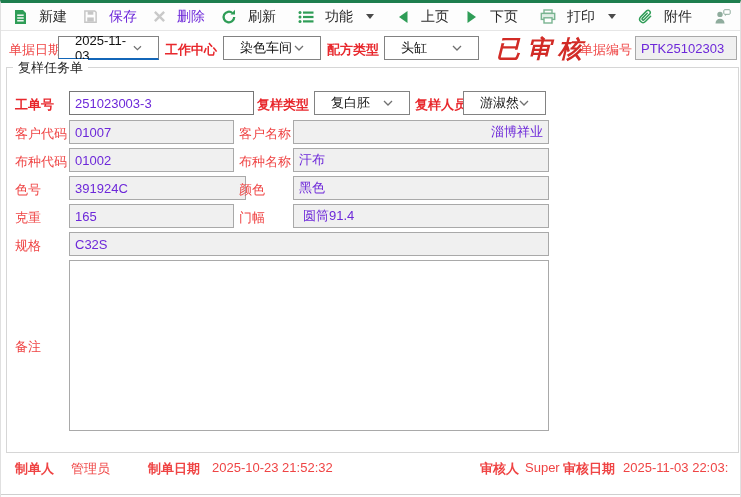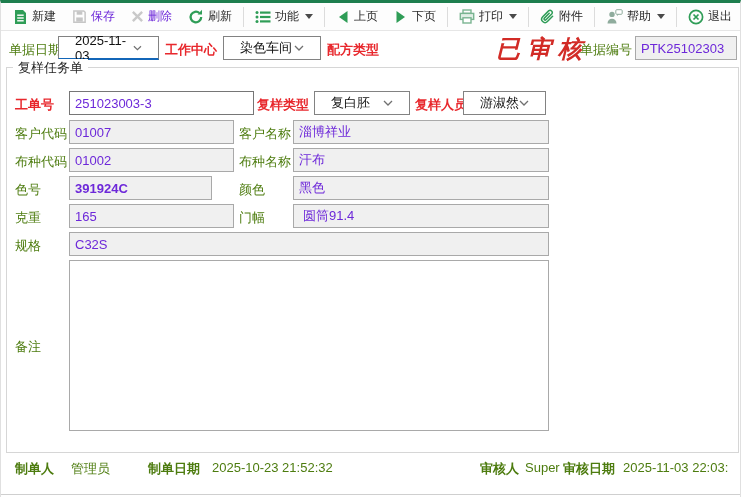--- a/index.html
+++ b/index.html
@@ -10,32 +10,32 @@
     border-top:3px solid #1e7e4e; border-left:1px solid #e0e0e0;
     border-right:1px solid #e0e0e0; overflow:hidden;
   }
   
   .toolbar {
     position:absolute; top:0; left:0; right:0; height:28px;
     display:flex; align-items:center; padding-left:4px;
     background:#fdfdfd; border-bottom:1px solid #e6e6e6;
   }
   .tbtn {
-    display:flex; align-items:center; gap:4px; padding:3px 8px;
-    color:#2b2b2b; font-size:12px; cursor:default; white-space:nowrap;
+    display:flex; align-items:center; gap:11px; padding:3px 8px;
+    color:#2b2b2b; font-size:14px; cursor:default; white-space:nowrap;
   }
   .tbtn.disabled { color:#6d28d9; }
   .ticon { display:flex; align-items:center; }
   .tsep { width:1px; height:20px; background:#dcdcdc; margin:0 3px; }
   .caret {
     width:0; height:0; border-left:4px solid transparent; border-right:4px solid transparent;
     border-top:5px solid #4a4a4a; margin-left:2px;
   }
   
-  .lbl { position:absolute; font-size:13px; color:#4d7c0f; white-space:nowrap; }
+  .lbl { position:absolute; font-size:13px; color:#ef4444; white-space:nowrap; }
   .lbl.red { color:#e8282d; font-weight:bold; }
   .lbl.bold { font-weight:bold; }
   .combo {
     position:absolute; height:24px; background:#fff; border:1px solid #828282;
     display:flex; align-items:center; justify-content:space-between;
     padding:0 16px; font-size:13px; color:#111;
   }
   .combo.focus { border-bottom:2px solid #1366b8; }
   .field {
     position:absolute; height:24px; background:#f0f0f0; border:1px solid #a9a9a9;
@@ -212,20 +212,26 @@
 
   <span class="lbl red" style="left:164px; top:38px;">工作中心</span>
   <div class="combo" style="left:222px; top:33px; width:98px;">
     <span>染色车间</span>
     <svg width="10" height="6" viewBox="0 0 10 6">
         <path d="M1 1l4 4 4-4" fill="none" stroke="#707070" stroke-width="1.3"></path>
       </svg>
   </div>
 
   <span class="lbl red" style="left:326px; top:38px;">配方类型</span>
+  <div class="combo" style="left:383px; top:33px; width:95px;">
+    <span>头缸</span>
+    <svg width="10" height="6" viewBox="0 0 10 6">
+        <path d="M1 1l4 4 4-4" fill="none" stroke="#707070" stroke-width="1.3"></path>
+      </svg>
+  </div>
 
   <span class="stamp" style="left:495px; top:30px;">已审核</span>
 
   <span class="lbl" style="left:579px; top:38px;">单据编号</span>
   <input class="field" style="left: 634px; top: 33px; width: 102px;" readonly="" value="PTK25102303">
 
   <div class="groupbox">
     <span class="legend">复样任务单</span>
   </div>
 
@@ -244,29 +250,29 @@
   <div class="combo" style="left:462px; top:88px; width:83px;">
     <span>游淑然</span>
     <svg width="10" height="6" viewBox="0 0 10 6">
         <path d="M1 1l4 4 4-4" fill="none" stroke="#707070" stroke-width="1.3"></path>
       </svg>
   </div>
 
   <span class="lbl" style="left:14px; top:122px;">客户代码</span>
   <input class="field" style="left: 68px; top: 117px; width: 165px;" readonly="" value="01007">
   <span class="lbl" style="left:238px; top:122px;">客户名称</span>
-  <input class="field" style="left: 292px; top: 117px; width: 256px;" readonly="" value="淄博祥业">
+  <input class="field" style="left: 292px; top: 117px; width: 256px; text-align: right;" readonly="" value="淄博祥业">
 
   <span class="lbl" style="left:14px; top:150px;text-align:center;">布种代码</span>
   <input class="field" style="left: 68px; top: 145px; width: 165px;" readonly="" value="01002">
   <span class="lbl" style="left:238px; top:150px;">布种名称</span>
   <input class="field" style="left: 292px; top: 145px; width: 256px;" readonly="" value="汗布">
 
   <span class="lbl" style="left:14px; top:178px;">色号</span>
-  <input class="field" style="left: 68px; top: 173px; width: 143px; font-weight: bold;" readonly="" value="391924C">
+  <input class="field" style="left: 68px; top: 173px; width: 177px;" readonly="" value="391924C">
   <span class="lbl" style="left:238px; top:178px;">颜色</span>
   <input class="field" style="left: 292px; top: 173px; width: 256px;" readonly="" value="黑色">
 
   <span class="lbl" style="left:14px; top:206px;">克重</span>
   <input class="field" style="left: 68px; top: 201px; width: 165px;" readonly="" value="165">
   <span class="lbl" style="left:238px; top:206px;">门幅</span>
   <input class="field" style="left: 292px; top: 201px; width: 256px; padding-left: 9px;" readonly="" value="圆筒91.4">
 
   <span class="lbl" style="left:14px; top:234px;">规格</span>
   <input class="field" style="left: 68px; top: 229px; width: 480px;" readonly="" value="C32S">

